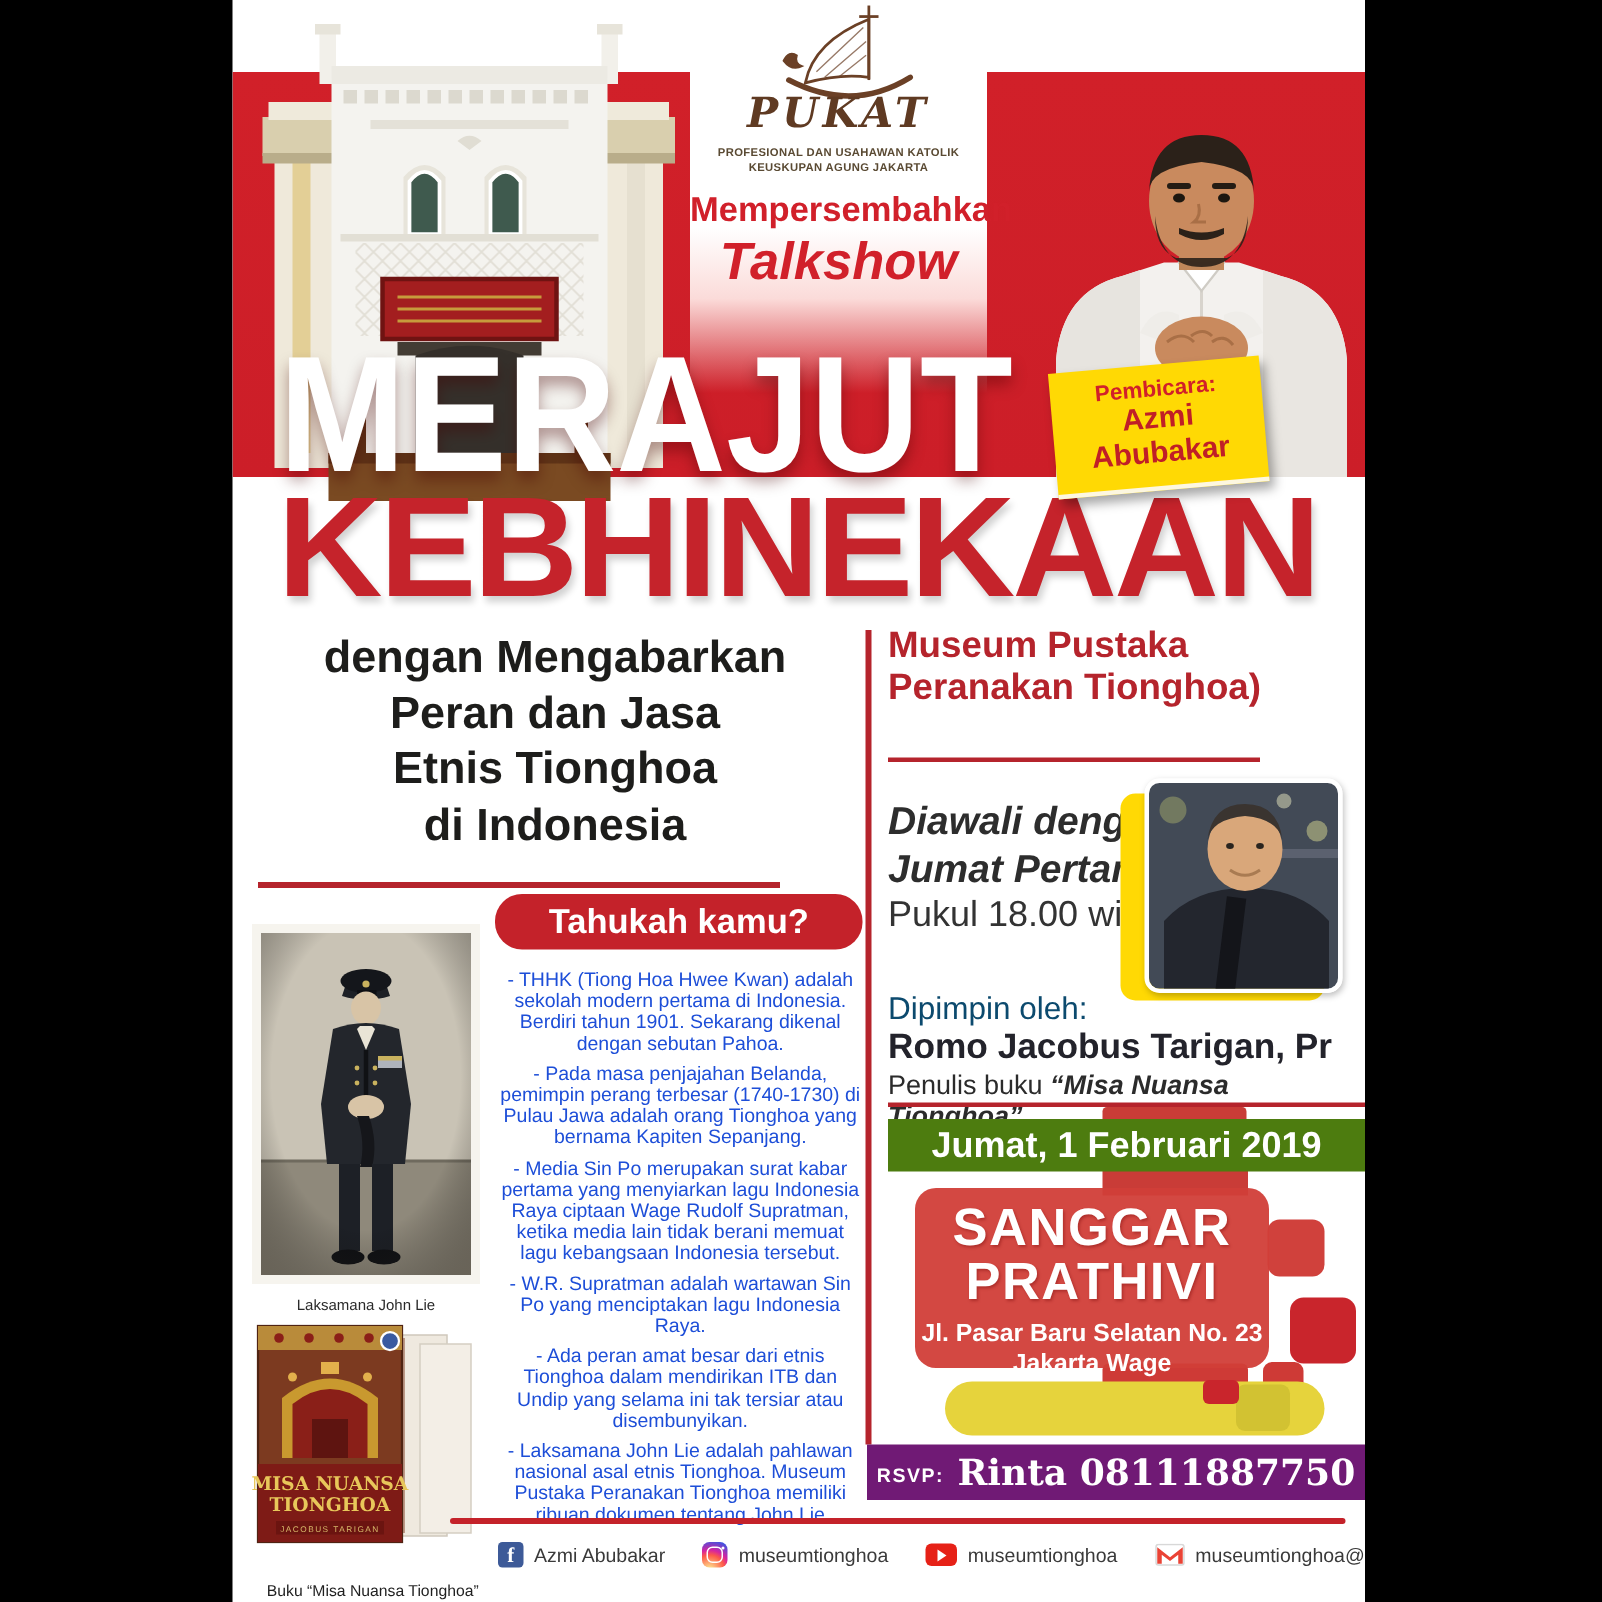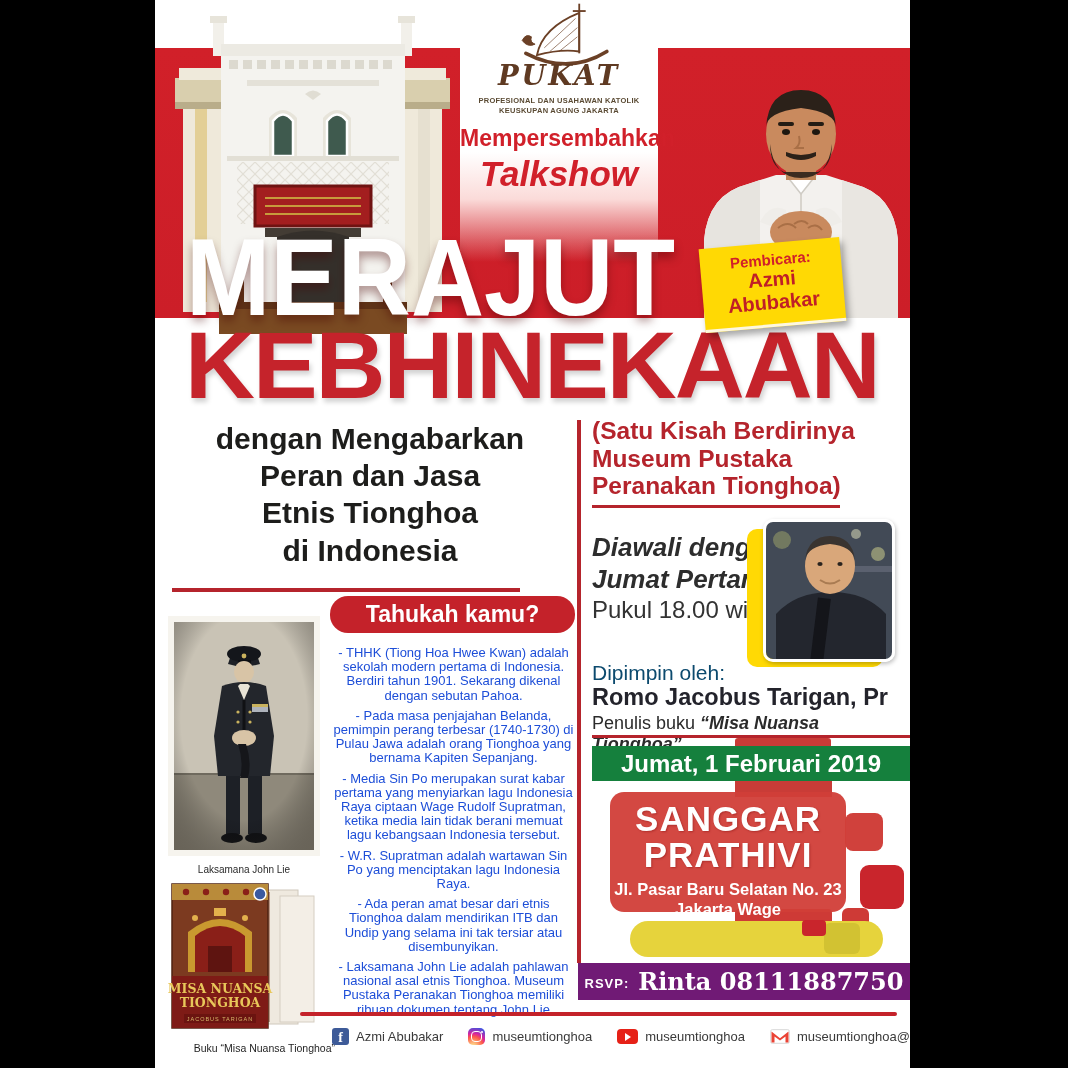--- a/index.html
+++ b/index.html
@@ -50,21 +50,21 @@
   .priest-yellow{position:absolute;left:-6px;top:12px;width:136px;height:138px;background:#ffd904;border-radius:10px;}
   .priest-photo{position:absolute;left:10px;top:2px;width:132px;height:143px;border-radius:10px;overflow:hidden;
                 border:3px solid #fff;box-sizing:border-box;box-shadow:1px 2px 4px rgba(0,0,0,.25);}
   .dipimpin{position:absolute;left:437px;top:661px;font-size:21px;color:#0c4a6e;}
   .priest-name{position:absolute;left:437px;top:684px;font-size:23.5px;font-weight:bold;color:#23232b;}
   .penulis{position:absolute;left:437px;top:713px;font-size:18px;color:#2b2b2b;}
   .penulis b{font-style:italic;}
 
   .line-above-date{position:absolute;left:437px;top:735px;width:318px;height:3px;background:#b5242c;}
   .date-deco{position:absolute;left:580px;top:738px;width:96px;height:16px;background:#c93c37;border-radius:3px;}
-  .date-banner{position:absolute;left:437px;top:746px;width:318px;height:35px;background:#15803d;z-index:2;
+  .date-banner{position:absolute;left:437px;top:746px;width:318px;height:35px;background:#4d7c0f;z-index:2;
       color:#fff;font-size:24px;font-weight:bold;text-align:center;line-height:35px;}
 
   
   .venue{position:absolute;left:437px;top:781px;width:318px;height:184px;}
   .v-connector{position:absolute;left:143px;top:-2px;width:97px;height:18px;background:#c93c37;}
   .v-sq1{position:absolute;left:253px;top:32px;width:38px;height:38px;border-radius:8px;background:#d0413c;}
   .v-sq2{position:absolute;left:268px;top:84px;width:44px;height:44px;border-radius:9px;background:#c9252c;z-index:3;}
   .v-sq3{position:absolute;left:250px;top:127px;width:27px;height:26px;border-radius:6px;background:#ce3a36;}
   .v-tab1{position:absolute;left:143px;top:128px;width:97px;height:17px;border-radius:4px;background:#ce3a36;}
   .v-main{position:absolute;left:18px;top:11px;width:236px;height:120px;border-radius:14px;
@@ -84,21 +84,21 @@
   
   .facts-hline{position:absolute;left:17px;top:588px;width:348px;height:3.5px;background:#b5242c;}
   .facts-header{position:absolute;left:175px;top:596px;width:245px;height:37px;background:#c4222a;
       color:#fff;font-size:23px;font-weight:bold;text-align:center;line-height:37px;border-radius:18px;}
   .facts-body{position:absolute;left:177px;top:646px;width:243px;font-size:13px;line-height:14.2px;color:#1d4ed8;text-align:center;}
   .facts-body p{margin:0 0 6px 0;}
 
   .johnlie{position:absolute;left:13px;top:616px;width:152px;text-align:center;}
   .johnlie-caption{font-size:10px;color:#2a2a2a;margin-top:4px;}
   .book{position:absolute;left:7px;top:880px;width:173px;text-align:center;}
-  .book-caption{font-size:10.5px;color:#1f1f1f;margin-top:0;text-align:right;}
+  .book-caption{font-size:10.5px;color:#1f1f1f;margin-top:12px;}
 
   
   .bottom-hline{position:absolute;left:145px;top:1012px;width:597px;height:4px;background:#c4222a;border-radius:2px;}
   .footer{position:absolute;left:177px;top:1028px;width:575px;display:flex;align-items:center;}
   .f-item{display:flex;align-items:center;gap:7px;margin-right:25px;font-size:13px;color:#3a3a3a;white-space:nowrap;}
   .ic-fb{width:17px;height:17px;background:#3d5a98;border-radius:3px;color:#fff;display:inline-flex;
          align-items:flex-end;justify-content:center;font-family:"Liberation Serif",serif;
          font-weight:bold;font-size:14px;line-height:15px;overflow:hidden;}
   .ic-ig{width:17px;height:17px;border-radius:5px;position:relative;
          background:radial-gradient(circle at 30% 110%,#fdf497 0%,#fd5949 45%,#d6249f 60%,#285aeb 95%);}
@@ -235,21 +235,20 @@
     <div class="left-subtitle">
       <div>dengan Mengabarkan</div>
       <div>Peran dan Jasa</div>
       <div>Etnis Tionghoa</div>
       <div>di Indonesia</div>
     </div>
 
     <div class="divider-v"></div>
 
     <div class="kisah">
-      <div>(Satu Kisah Berdirinya</div>
       <div>Museum Pustaka</div>
       <div>Peranakan Tionghoa)</div>
     </div>
     <div class="kisah-underline"></div>
 
     <div class="misa">
       <div>Diawali dengan</div>
       <div>Jumat Pertama</div>
       <div class="misa-time">Pukul 18.00 wib</div>
     </div>

